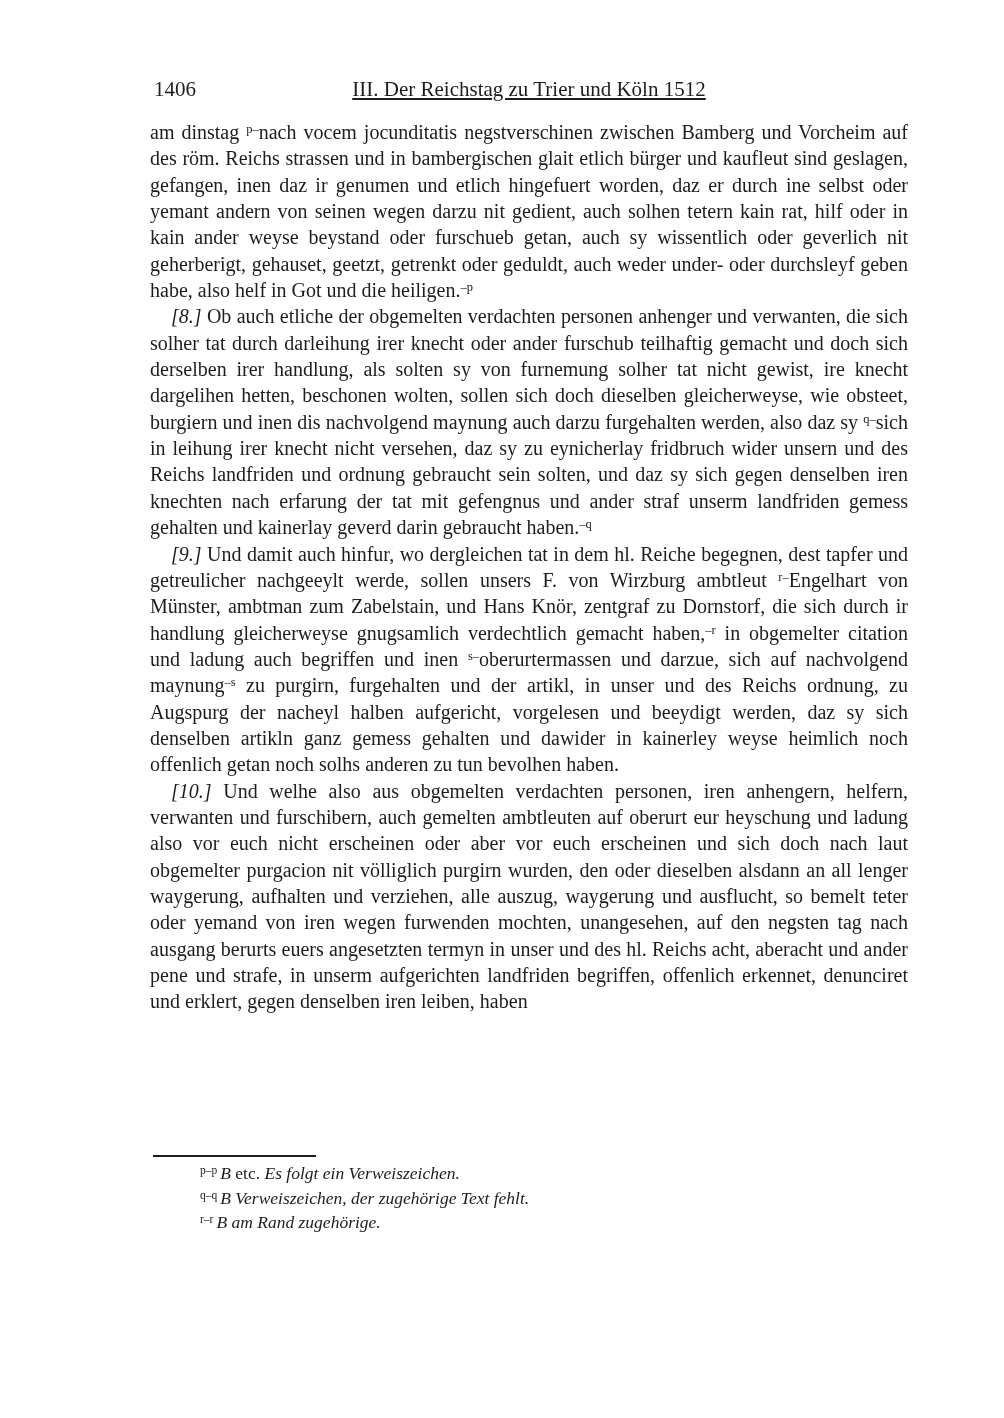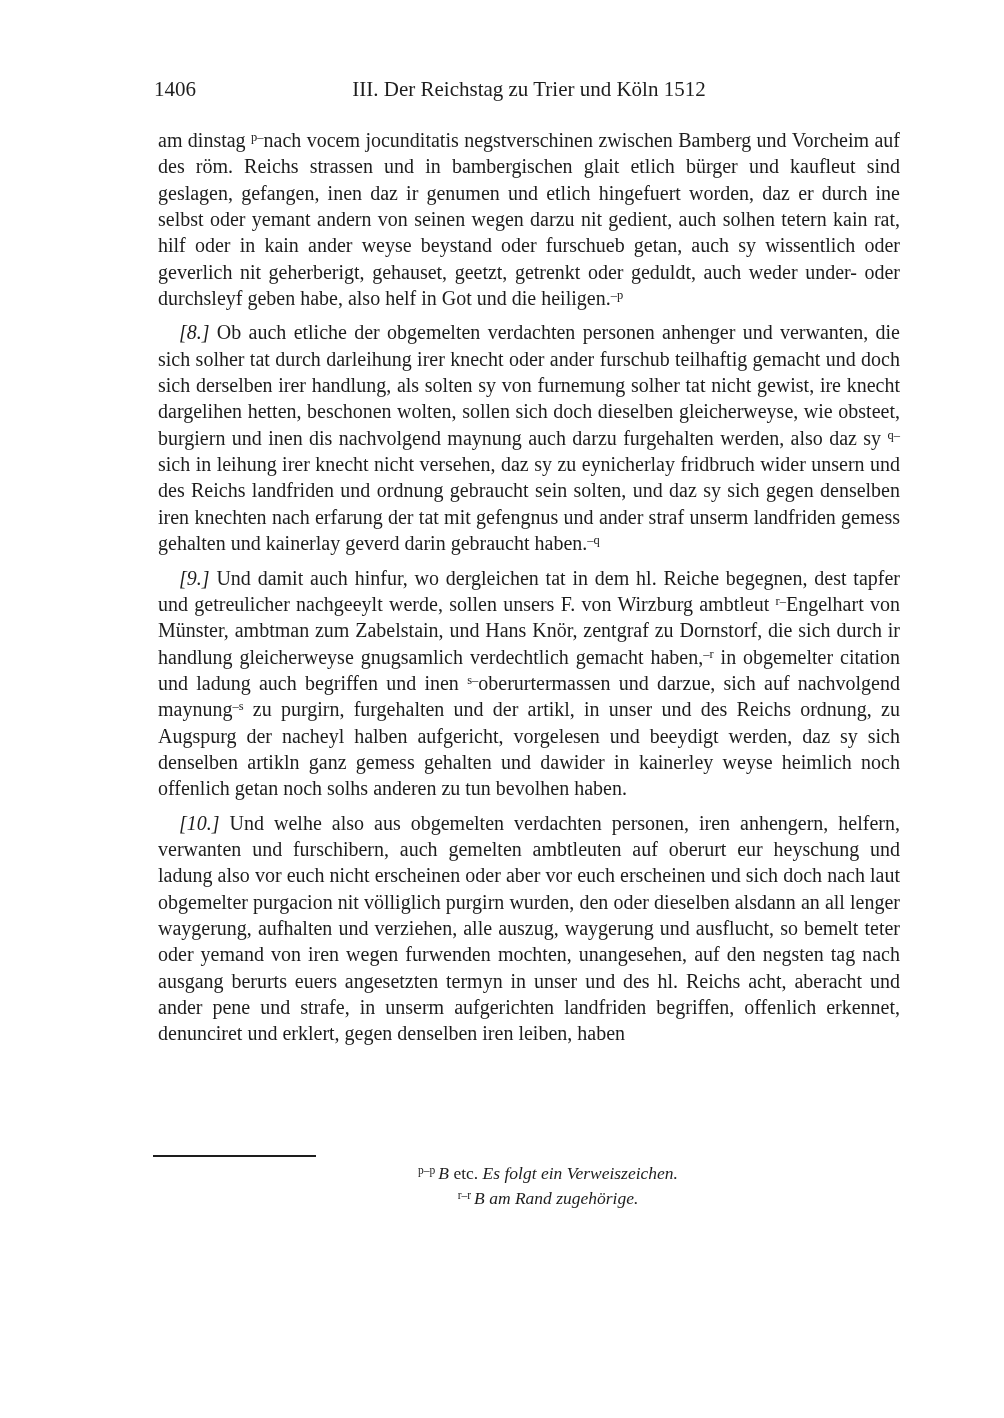--- a/index.html
+++ b/index.html
@@ -25,34 +25,35 @@
     line-height: 26px;
   }
   .page-num {
     position: absolute;
     left: 4px;
     top: 0;
   }
   .running-title {
     display: block;
     text-align: center;
+    text-decoration: underline;
   }
   .body-text {
     position: absolute;
     top: 119px;
     left: 150px;
     width: 758px;
     font-size: 20px;
     line-height: 26.35px;
     text-align: justify;
     max-height: 1034px;
     overflow: hidden;
   }
   .para {
-    margin: 8px;
+    margin: 0;
   }
   .para.indent {
     text-indent: 21px;
   }
   em {
     font-style: italic;
   }
   .fnref {
     font-size: 12.5px;
     line-height: 0;
@@ -61,26 +62,26 @@
   .fn-sep {
     position: absolute;
     left: 153px;
     top: 1155px;
     width: 163px;
     height: 2px;
     background: #1d1d1d;
   }
   .footnotes {
     position: absolute;
-    left: 150px;
+    left: 162px;
     top: 1161px;
     width: 758px;
     font-size: 17.5px;
     line-height: 24.6px;
-    text-align: center;
+    text-align: left;
   }
   .fn {
     padding-left: 38px;
   }
   .fn-marker {
     font-size: 11.5px;
     line-height: 0;
     vertical-align: 5px;
     padding-right: 3px;
   }
@@ -99,16 +100,17 @@
       <p class="para"><span>am dinstag </span><sup class="fnref">p–</sup><span>nach vocem jocunditatis negstverschinen zwischen Bamberg und Vorcheim auf des röm. Reichs strassen und in bambergischen glait etlich bürger und kaufleut sind geslagen, gefangen, inen daz ir genumen und etlich hingefuert worden, daz er durch ine selbst oder yemant andern von seinen wegen darzu nit gedient, auch solhen tetern kain rat, hilf oder in kain ander weyse beystand oder furschueb getan, auch sy wissentlich oder geverlich nit geherberigt, gehauset, geetzt, getrenkt oder geduldt, auch weder under- oder durchsleyf geben habe, also helf in Got und die heiligen.</span><sup class="fnref">–p</sup></p>
       <p class="para indent"><em>[8.]</em><span> Ob auch etliche der obgemelten verdachten personen anhenger und verwanten, die sich solher tat durch darleihung irer knecht oder ander furschub teilhaftig gemacht und doch sich derselben irer handlung, als solten sy von furnemung solher tat nicht gewist, ire knecht dargelihen hetten, beschonen wolten, sollen sich doch dieselben gleicherweyse, wie obsteet, burgiern und inen dis nachvolgend maynung auch darzu furgehalten werden, also daz sy </span><sup class="fnref">q–</sup><span>sich in leihung irer knecht nicht versehen, daz sy zu eynicherlay fridbruch wider unsern und des Reichs landfriden und ordnung gebraucht sein solten, und daz sy sich gegen denselben iren knechten nach erfarung der tat mit gefengnus und ander straf unserm landfriden gemess gehalten und kainerlay geverd darin gebraucht haben.</span><sup class="fnref">–q</sup></p>
       <p class="para indent"><em>[9.]</em><span> Und damit auch hinfur, wo dergleichen tat in dem hl. Reiche begegnen, dest tapfer und getreulicher nachgeeylt werde, sollen unsers F. von Wirzburg ambtleut </span><sup class="fnref">r–</sup><span>Engelhart von Münster, ambtman zum Zabelstain, und Hans Knör, zentgraf zu Dornstorf, die sich durch ir handlung gleicherweyse gnugsamlich verdechtlich gemacht haben,</span><sup class="fnref">–r</sup><span> in obgemelter citation und ladung auch begriffen und inen </span><sup class="fnref">s–</sup><span>oberurtermassen und darzue, sich auf nachvolgend maynung</span><sup class="fnref">–s</sup><span> zu purgirn, furgehalten und der artikl, in unser und des Reichs ordnung, zu Augspurg der nacheyl halben aufgericht, vorgelesen und beeydigt werden, daz sy sich denselben artikln ganz gemess gehalten und dawider in kainerley weyse heimlich noch offenlich getan noch solhs anderen zu tun bevolhen haben.</span></p>
       <p class="para indent"><em>[10.]</em><span> Und welhe also aus obgemelten verdachten personen, iren anhengern, helfern, verwanten und furschibern, auch gemelten ambtleuten auf oberurt eur heyschung und ladung also vor euch nicht erscheinen oder aber vor euch erscheinen und sich doch nach laut obgemelter purgacion nit völliglich purgirn wurden, den oder dieselben alsdann an all lenger waygerung, aufhalten und verziehen, alle auszug, waygerung und ausflucht, so bemelt teter oder yemand von iren wegen furwenden mochten, unangesehen, auf den negsten tag nach ausgang berurts euers angesetzten termyn in unser und des hl. Reichs acht, aberacht und ander pene und strafe, in unserm aufgerichten landfriden begriffen, offenlich erkennet, denunciret und erklert, gegen denselben iren leiben, haben</span></p>
     </div>
 
   <div class="fn-sep"></div>
 
   <div class="footnotes" id="footnotes">
       <div class="fn"><sup class="fn-marker">p–p</sup><em>B</em><span> etc. </span><em>Es folgt ein Verweiszeichen.</em></div>
+      <div class="fn"><sup class="fn-marker">q–q</sup><em>B Verweiszeichen, der zugehörige Text fehlt.</em></div>
       <div class="fn"><sup class="fn-marker">r–r</sup><em>B am Rand zugehörige.</em></div>
     </div>
 
 </div>
 
 </body></html>

